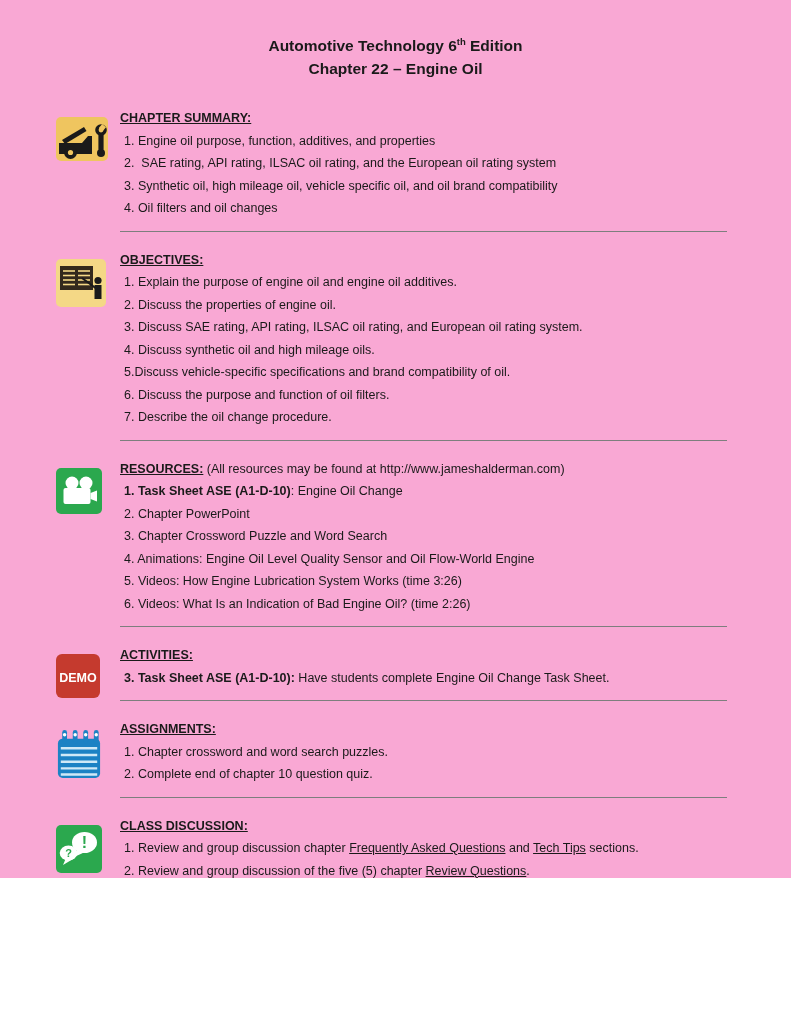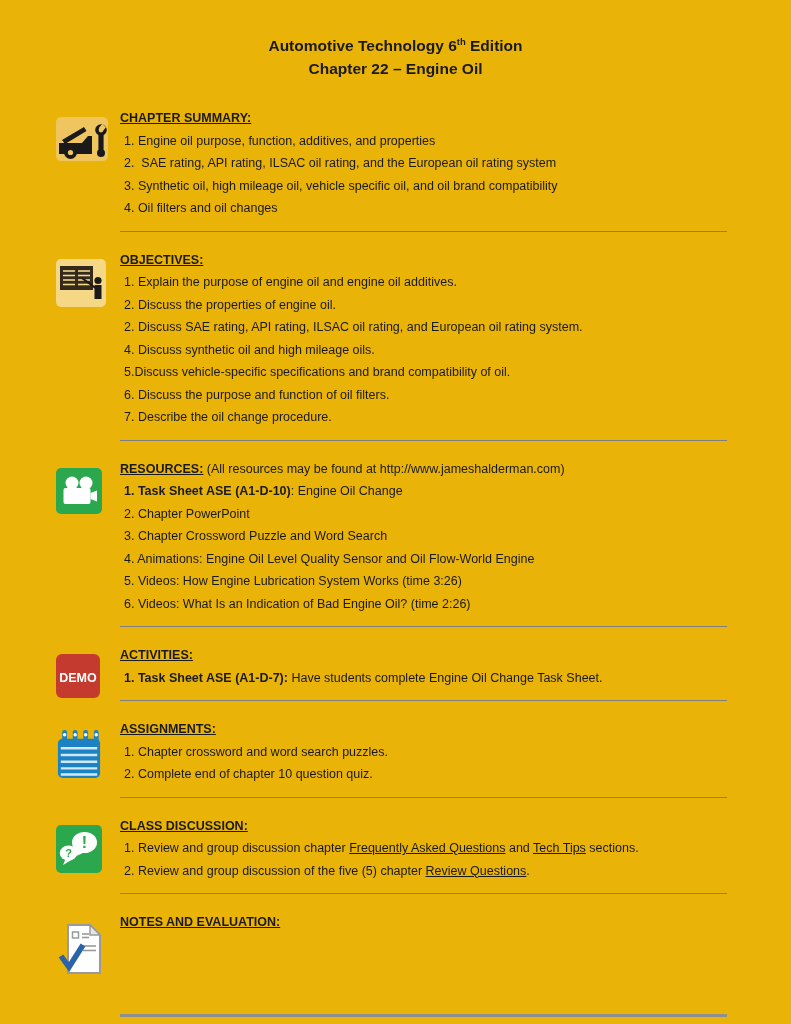--- a/index.html
+++ b/index.html
@@ -1,19 +1,19 @@
 <!DOCTYPE html>
 <html><head>
 <meta charset="utf-8">
 <style>
   html,body{margin:0;padding:0;background:#ffffff;}
   .page{
     position:relative;
-    width:791px;height:1024px;
-    background:#eab308;
+    width:791px;height:878px;
+    background:#f9a8d4;
     font-family:"Liberation Sans",sans-serif;
     color:var(--ink,#1a1a1a);
     overflow:hidden;
   }
   .title-block{padding-top:30px;text-align:center;font-weight:bold;font-size:15.5px;line-height:23px;}
   .title-line sup{font-size:9.5px;}
   .sections{margin-top:29px;}
   .section{display:flex;}
   .icon-cell{flex:0 0 120px;width:120px;box-sizing:border-box;padding-left:56px;padding-top:8px;}
   .icon-cell svg{display:block;}
@@ -90,21 +90,21 @@
     </g>
     <line x1="39.5" y1="29" x2="26" y2="19" stroke="#1A1A1A" stroke-width="2"></line>
     <circle cx="42" cy="21.5" r="3.6" fill="#1A1A1A"></circle>
     <path d="M38.5 26 H45.5 V40 H38.5 Z" fill="#1A1A1A"></path>
   </svg>
         </div>
         <div class="content-cell">
           <p class="heading-line"><span class="hm">OBJECTIVES:</span></p>
           <p class="item"><span>1. Explain the purpose of engine oil and engine oil additives.</span></p>
           <p class="item"><span>2. Discuss the properties of engine oil.</span></p>
-          <p class="item"><span>2. Discuss SAE rating, API rating, ILSAC oil rating, and European oil rating system.</span></p>
+          <p class="item"><span>3. Discuss SAE rating, API rating, ILSAC oil rating, and European oil rating system.</span></p>
           <p class="item"><span>4. Discuss synthetic oil and high mileage oils.</span></p>
           <p class="item"><span>5.Discuss vehicle-specific specifications and brand compatibility of oil.</span></p>
           <p class="item"><span>6. Discuss the purpose and function of oil filters.</span></p>
           <p class="item"><span>7. Describe the oil change procedure.</span></p>
           <hr class="rule">
         </div>
       </section>
       <section class="section">
         <div class="icon-cell">
           <svg width="46" height="46" viewBox="0 0 46 46">
@@ -128,21 +128,21 @@
       </section>
       <section class="section">
         <div class="icon-cell">
           <svg width="44" height="44" viewBox="0 0 44 44">
     <rect x="0" y="0" width="44" height="44" rx="6" fill="#C53A2E"></rect>
     <text x="22" y="27.5" text-anchor="middle" font-family="Liberation Sans, sans-serif" font-weight="bold" font-size="12.5" fill="#ffffff">DEMO</text>
   </svg>
         </div>
         <div class="content-cell">
           <p class="heading-line"><span class="hm">ACTIVITIES:</span></p>
-          <p class="item"><span class="b ">1. Task Sheet ASE (A1-D-7):</span><span> Have students complete Engine Oil Change Task Sheet.</span></p>
+          <p class="item"><span class="b ">3. Task Sheet ASE (A1-D-10):</span><span> Have students complete Engine Oil Change Task Sheet.</span></p>
           <hr class="rule">
         </div>
       </section>
       <section class="section">
         <div class="icon-cell">
           <svg width="46" height="52" viewBox="0 0 48 54">
     <rect x="2" y="11" width="44" height="41" rx="5" fill="#1C82C4"></rect>
     <g fill="#1C82C4">
       <rect x="6.5" y="2" width="5" height="14" rx="2.5"></rect>
       <rect x="17.5" y="2" width="5" height="14" rx="2.5"></rect>

